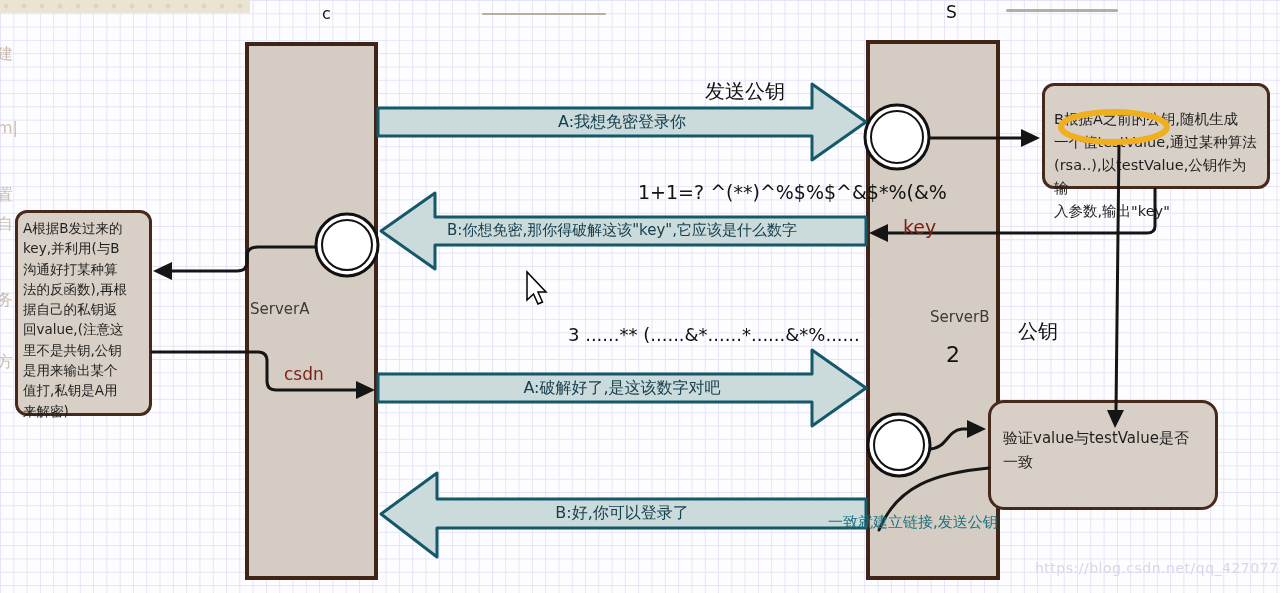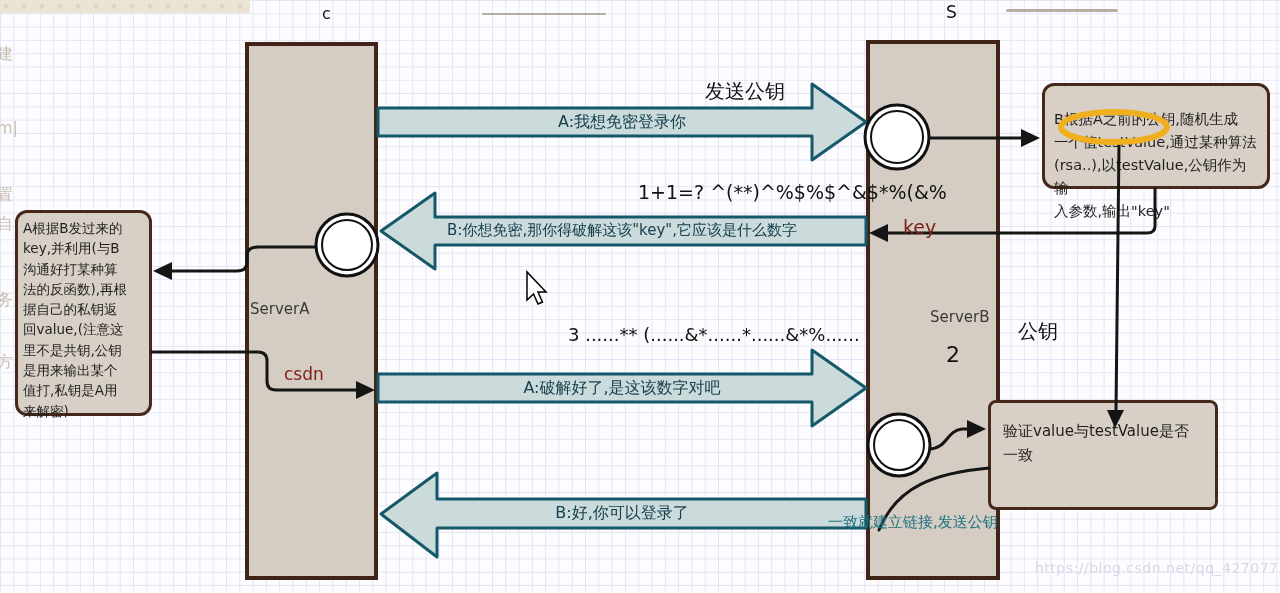--- a/index.html
+++ b/index.html
@@ -24,21 +24,21 @@
   
   .server-box{background:#d5cdc3;border:4px solid #3f2417;box-sizing:border-box;}
   
   .note{background:#d8d0c6;border:3px solid #47291b;border-radius:12px;
     box-sizing:border-box;color:#1f1f1f;white-space:pre-line;}
   .note-left{left:15px;top:210px;width:137px;height:206px;
     font-size:13.5px;line-height:20.3px;padding:5px 5px;}
   .note-topright{left:1042px;top:83px;width:228px;height:106px;
     font-size:14.5px;line-height:23px;padding:22px 9px;}
   .note-bottomright{left:988px;top:400px;width:230px;height:110px;
-    font-size:15px;line-height:24px;padding:16px 12px 8px 12px;border-radius:8px;}
+    font-size:15px;line-height:24px;padding:23px 12px 8px 12px;border-radius:16px;}
   
   .lbl{color:#111;}
   .msg{color:#17404f;text-align:center;left:378px;width:488px;z-index:6;}
   .darkred{color:#7c1f15;}
   .teal-note{color:#1a7280;}
   .server-label{color:#3a3a3a;font-size:15px;}
   .watermark{color:#d7d7e8;font-size:14px;letter-spacing:.5px;}
   svg.overlay{position:absolute;left:0;top:0;z-index:5;}
   .txt{z-index:6;}
 </style>

